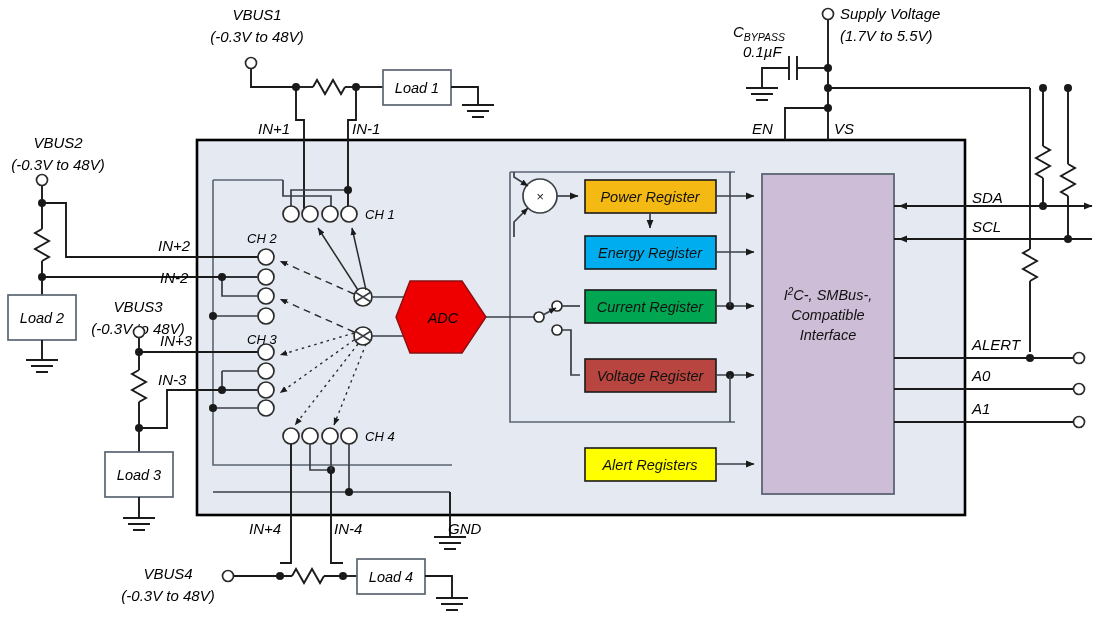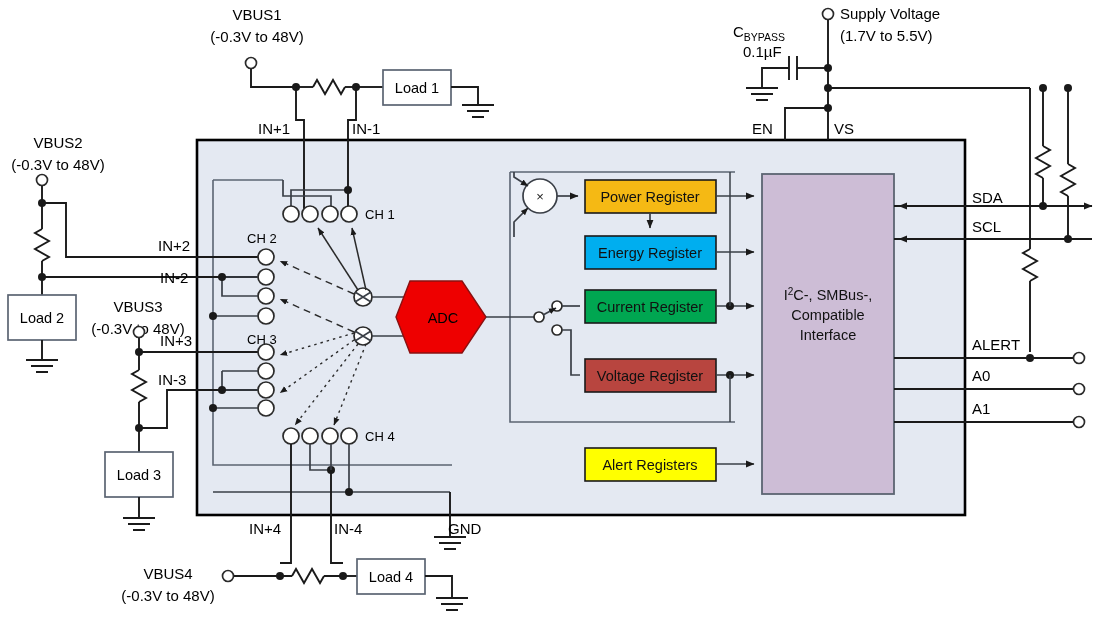--- a/index.html
+++ b/index.html
@@ -3,21 +3,21 @@
 <meta charset="utf-8">
 <style>
   html,body{margin:0;padding:0;background:#ffffff;}
   body{
     width:1100px;height:627px;
     font-family:"Liberation Sans", sans-serif;
     color:#000;
     overflow:hidden;
     position:relative;
   }
-  #root{position:relative;width:1100px;height:455px;}
+  #root{position:relative;width:1100px;height:455px;font-style:italic;}
   svg{display:block;}
   .lbl{font-family:"Liberation Sans",sans-serif;font-size:15px;fill:#000;}
   .lbl-ch{font-family:"Liberation Sans",sans-serif;font-size:13px;fill:#000;}
   .lbl-box{font-family:"Liberation Sans",sans-serif;font-size:14.5px;fill:#000;}
   .lbl-reg{font-family:"Liberation Sans",sans-serif;font-size:14.5px;fill:#111;}
   .wire{stroke:#3a3f47;stroke-width:1.7;fill:none;}
   .wire-b{stroke:#1a1a1a;stroke-width:1.9;fill:none;}
   .wire-thin{stroke:#3a3f47;stroke-width:1.5;fill:none;}
   .dashw{stroke:#2a2a2a;stroke-width:1.4;fill:none;stroke-dasharray:7 5;}
   .dotw{stroke:#2a2a2a;stroke-width:1.4;fill:none;stroke-dasharray:2.5 4;}

